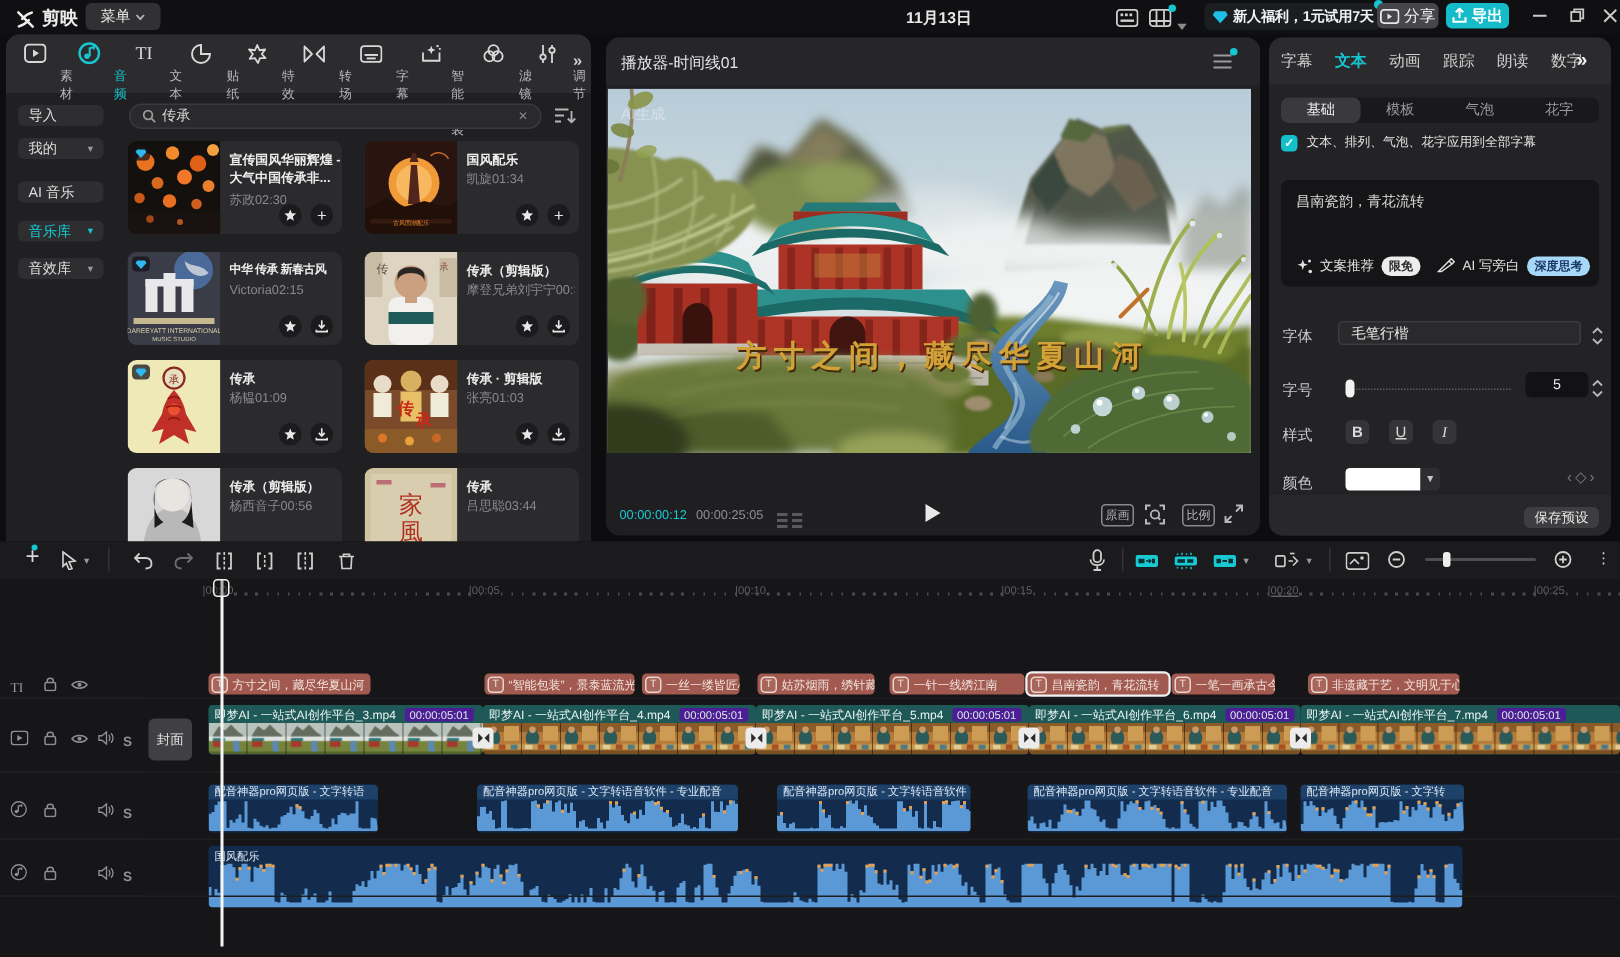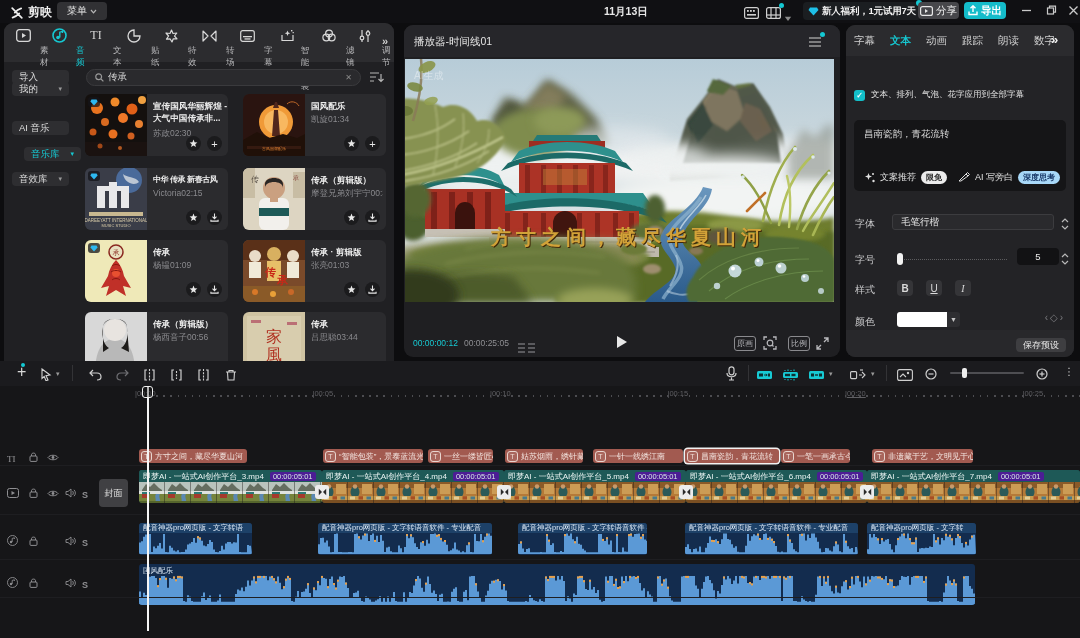--- a/index.html
+++ b/index.html
@@ -17,21 +17,21 @@
 .windots{position:absolute;top:0;color:#d6d6d6;font-size:12px;}
 
 #media{position:absolute;left:4px;top:23px;width:390px;height:338px;background:#202023;border-radius:9px 9px 0 0;}
 #tabstrip{position:absolute;left:0;top:0;width:390px;height:39px;background:#2c2c2f;border-radius:9px 9px 0 0;}
 .mtab{position:absolute;top:4px;width:38px;text-align:center;color:#c9c9cb;}
 .mtab .ic{height:17px;display:flex;align-items:center;justify-content:center;}
 .mtab .lb{font-size:8.5px;margin-top:1px;color:#b8b8ba;padding-left:36px;}
 .mtab.act .lb{color:#16c8d2;}
 .sbtn{position:absolute;left:8px;width:57px;height:14px;background:#2e2e31;border-radius:4px;color:#dedede;font-size:9.5px;display:flex;align-items:center;padding:0 7px;}
 .sbtn .chev{margin-left:auto;font-size:7px;color:#9a9a9a;}
-.sbtn.act{color:#16c8d2;margin-left:12px;}
+.sbtn.act{color:#16c8d2;}
 .sbtn.act .chev{color:#16c8d2;}
 #searchbox{position:absolute;left:7px;top:31px;width:275px;height:17px;background:#2a2a2d;border:1px solid #3a3a3d;border-radius:9px;color:#d8d8d8;font-size:9.5px;display:flex;align-items:center;padding:0 8px;gap:4px;}
 #filtico{position:absolute;left:292px;top:33px;color:#b5b5b5;font-size:10px;}
 .card{position:absolute;width:143px;height:62px;background:#2b2b2e;border-radius:6px;}
 .card .thumb{position:absolute;left:0;top:0;width:62px;height:62px;border-radius:6px 0 0 6px;overflow:hidden;}
 .card .tt{position:absolute;left:68px;top:6px;width:74px;color:#ececec;font-size:8.6px;font-weight:bold;line-height:12px;max-height:24px;overflow:hidden;}
 .card .au{position:absolute;left:68px;color:#8a8a8e;font-size:8.5px;white-space:nowrap;overflow:hidden;max-width:72px;}
 .card .ic1,.card .ic2{position:absolute;width:15px;height:15px;background:#1b1b1d;border-radius:50%;bottom:5px;color:#e8e8e8;display:flex;align-items:center;justify-content:center;}
 .card .ic1{right:27px;}
 .card .ic2{right:6px;}
@@ -227,21 +227,21 @@
             <line x1="10" y1="1" x2="10" y2="13" stroke="#d8d8d8" stroke-width="1.2"></line>
             <circle cx="4" cy="9" r="1.8" fill="#2c2c2f" stroke="#d8d8d8" stroke-width="1.2"></circle>
             <circle cx="10" cy="4.5" r="1.8" fill="#2c2c2f" stroke="#d8d8d8" stroke-width="1.2"></circle>
           </svg>
         </div>
         <div class="lb">调节</div>
       </div>
     <div style="position:absolute;left:378px;top:12px;color:#d0d0d0;font-size:11px;font-weight:bold;">»</div>
   </div>
   <div class="sbtn" style="top:47px">导入</div>
-  <div class="sbtn" style="top:59px">我的<span class="chev">▾</span></div>
+  <div class="sbtn" style="top:69px">我的<span class="chev">▾</span></div>
   <div class="sbtn" style="top:98px">AI 音乐</div>
   <div class="sbtn act" style="top:124px">音乐库<span class="chev">▾</span></div>
   <div class="sbtn" style="top:149px">音效库<span class="chev">▾</span></div>
   <div id="searchbox" style="left:82px;top:46px;"><svg width="9" height="9" viewBox="0 0 9 9">
         <circle cx="3.7" cy="3.7" r="2.9" stroke="#9a9a9a" fill="none" stroke-width="1.2"></circle>
         <line x1="6" y1="6" x2="8.4" y2="8.4" stroke="#9a9a9a" stroke-width="1.2"></line>
       </svg>传承<span style="margin-left:auto;color:#8a8a8a;font-size:8px;">✕</span></div>
   <div id="filtico" style="left:366px;top:49px;"><svg width="14" height="11" viewBox="0 0 14 11">
         <path d="M0 1 L9 1 M0 5 L6 5 M0 9 L4 9" stroke="#b5b5b5" stroke-width="1.2"></path>
         <path d="M11 2 L11 9 M8.5 7 L11 9.5 L13.5 7" stroke="#b5b5b5" stroke-width="1.2" fill="none"></path>
@@ -666,20 +666,26 @@
 <div id="rightp">
   <div style="position:absolute;left:0;top:0;width:228px;height:31px;background:#2b2b2e;border-radius:9px 9px 0 0;"></div>
     <div id="rp-tabs">
     <div class="rptab" style="left:8px">字幕</div>
     <div class="rptab act" style="left:44px">文本</div>
     <div class="rptab" style="left:80px">动画</div>
     <div class="rptab" style="left:116px">跟踪</div>
     <div class="rptab" style="left:152px">朗读</div>
     <div class="rptab" style="left:188px">数字</div>
     <div class="rptab" style="left:205px;top:7px;font-weight:bold;font-size:13px;color:#f0f0f0;">»</div>
+  </div>
+  <div id="seg">
+    <div class="segitem act" style="left:0">基础</div>
+    <div class="segitem" style="left:53px">模板</div>
+    <div class="segitem" style="left:106px">气泡</div>
+    <div class="segitem" style="left:159px">花字</div>
   </div>
   <div id="chkrow"><span id="chk">✓</span>文本、排列、气泡、花字应用到全部字幕</div>
   <div id="txtarea">
     <div class="content">昌南瓷韵，青花流转</div>
     <div class="foot">
       <svg width="11" height="11" viewBox="0 0 11 11">
           <path d="M4.5 1 L5.4 3.6 L8 4.5 L5.4 5.4 L4.5 8 L3.6 5.4 L1 4.5 L3.6 3.6 Z" fill="#e0e0e0"></path>
           <circle cx="9" cy="2" r="1" fill="#e0e0e0"></circle>
           <circle cx="9.5" cy="9" r="1.2" fill="#e0e0e0"></circle>
         </svg>

